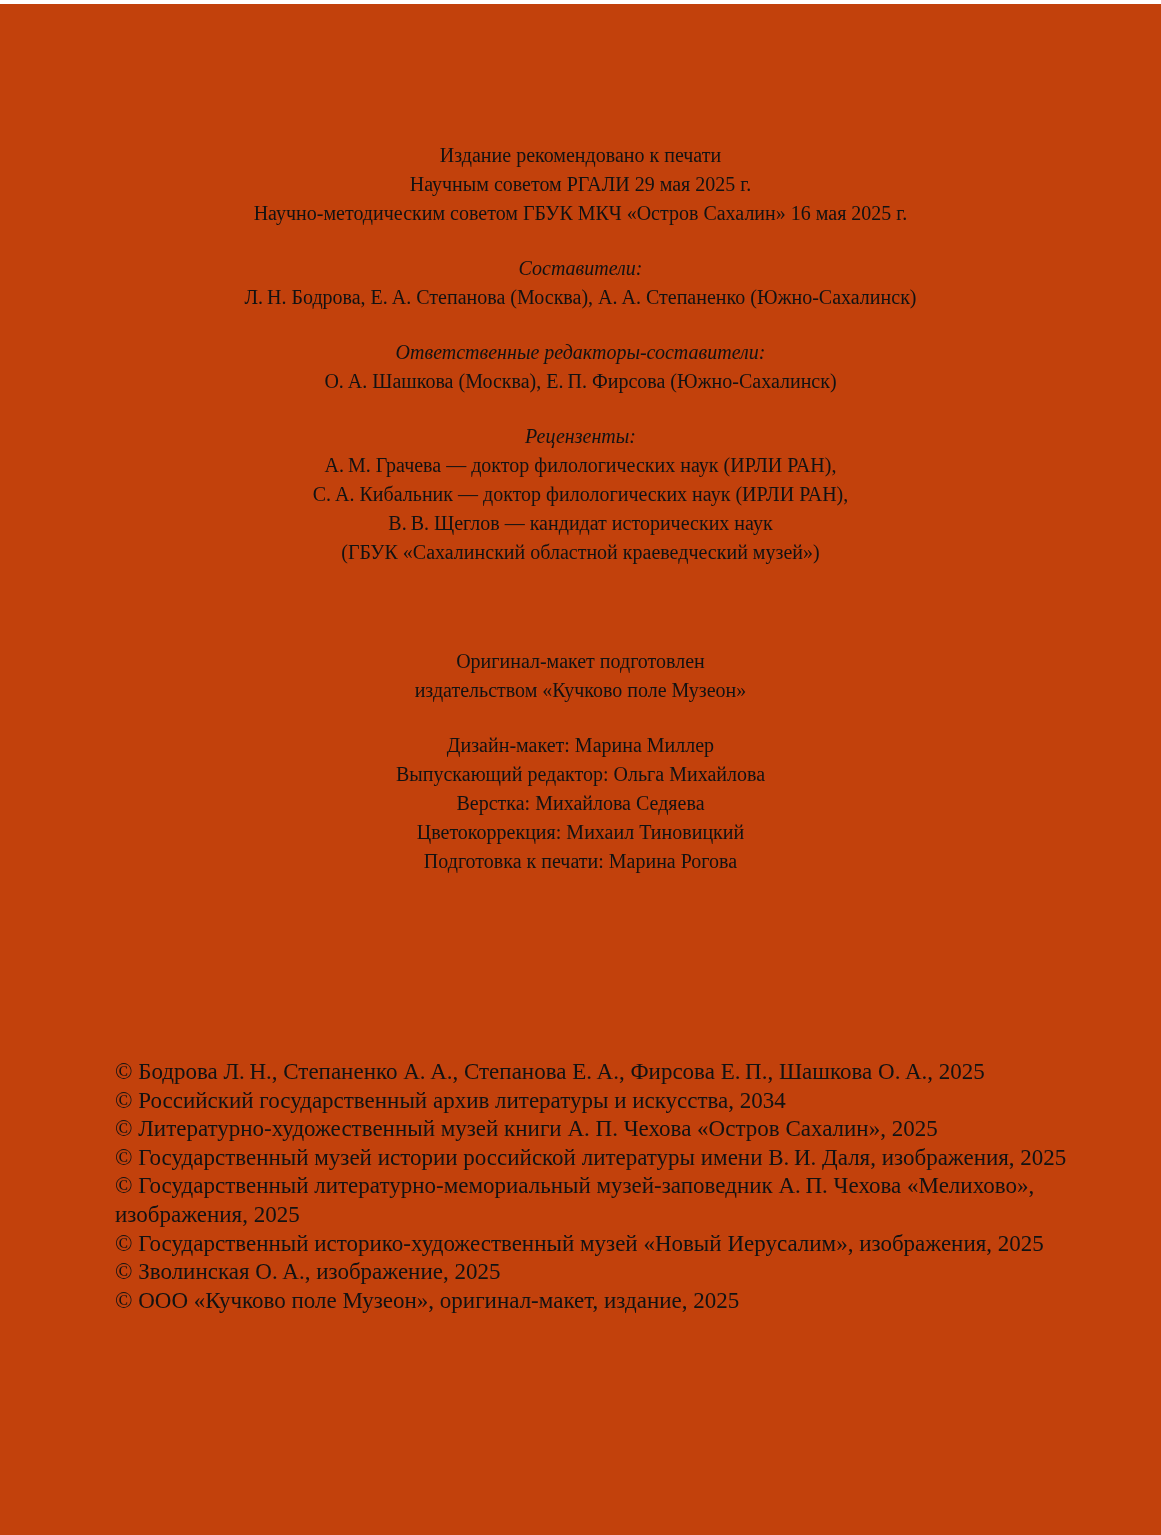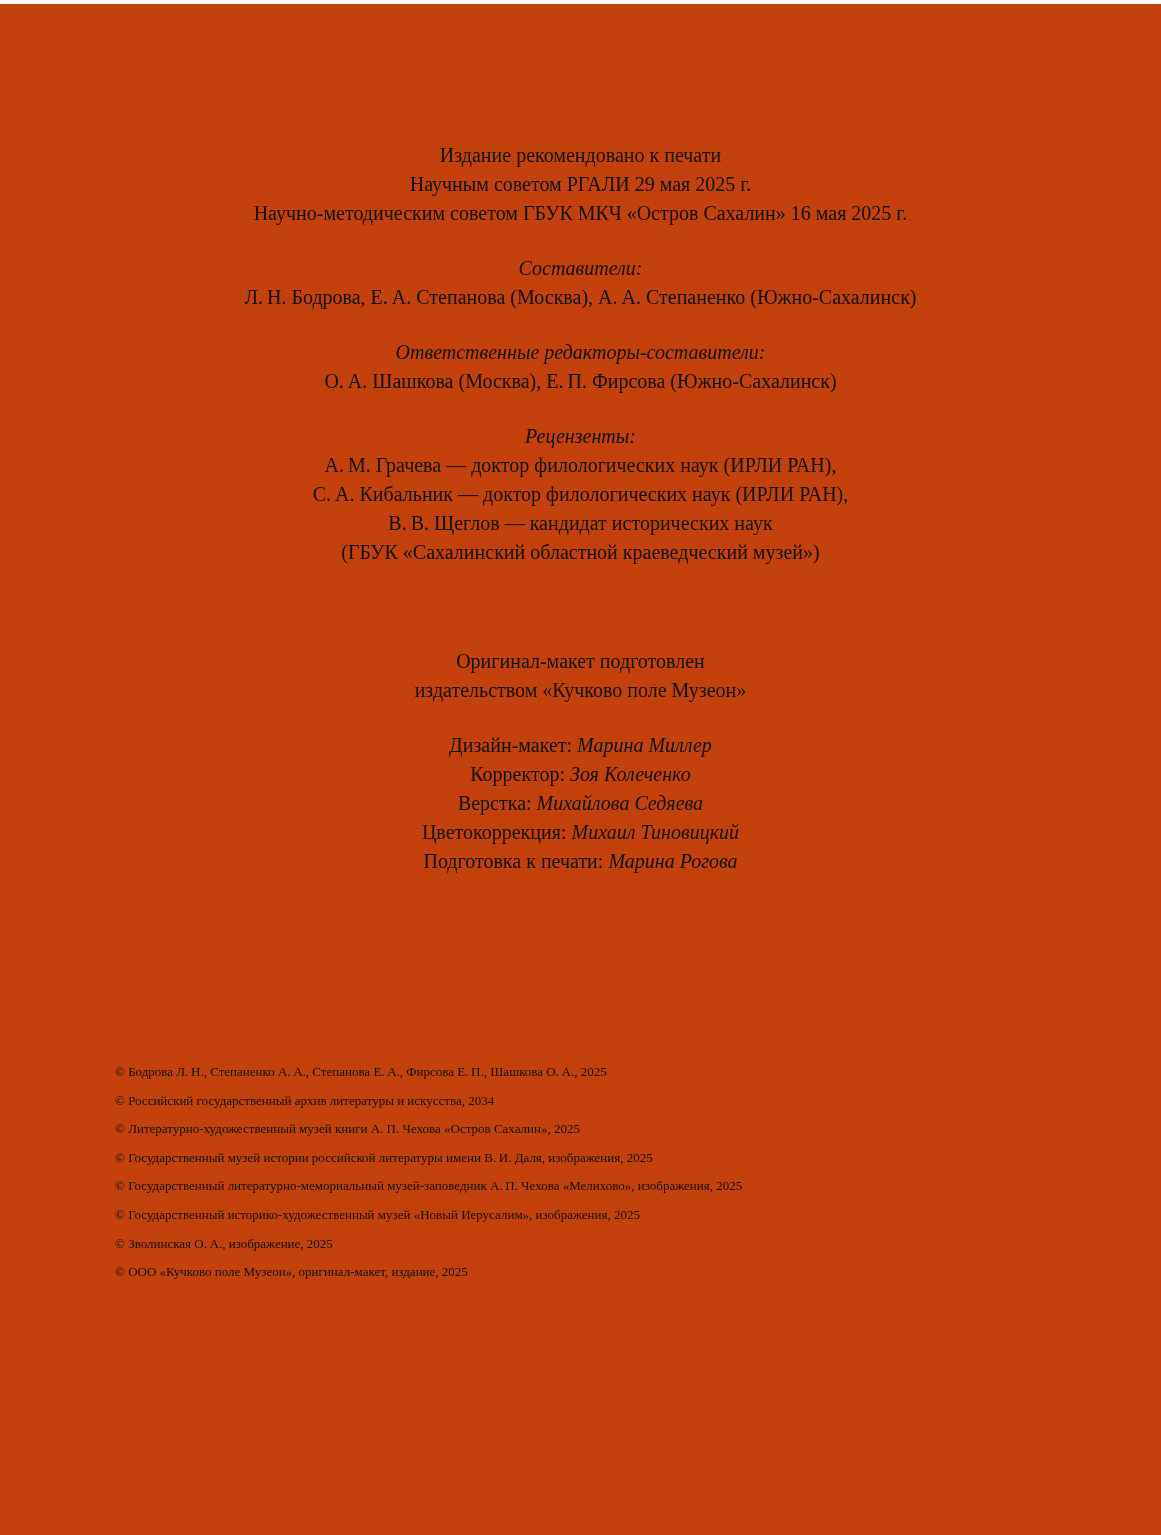--- a/index.html
+++ b/index.html
@@ -21,27 +21,27 @@
     padding-top: 137px;
     text-align: center;
     font-size: 20px;
     line-height: 29px;
   }
   .block { margin: 0; }
   .block + .block { margin-top: 26px; }
   .block.big-gap { margin-top: 80px; }
   .line { margin: 0; }
   .heading-italic { font-style: italic; }
-  .credit-name { font-style: italic; }
+  .credit-name { }
   .copyright-block {
     margin-top: 182px;
     padding-left: 115px;
     padding-right: 60px;
     text-align: left;
-    font-size: 13px;
+    font-size: 23px;
     line-height: 28.6px;
   }
 </style>
 </head>
 <body>
 
 <div class="page">
   <div class="center-col">
 
     <div class="block">
@@ -68,21 +68,21 @@
       <div class="line">(ГБУК «Сахалинский областной краеведческий музей»)</div>
     </div>
 
     <div class="block big-gap">
       <div class="line">Оригинал-макет подготовлен</div>
       <div class="line">издательством «Кучково поле Музеон»</div>
     </div>
 
     <div class="block">
       <div class="line"><span>Дизайн-макет:</span> <span class="credit-name">Марина Миллер</span></div>
-      <div class="line"><span>Корректор:</span> <span class="credit-name">Зоя Колеченко</span></div>
+      <div class="line"><span>Выпускающий редактор:</span> <span class="credit-name">Ольга Михайлова</span></div>
       <div class="line"><span>Верстка:</span> <span class="credit-name">Михайлова Седяева</span></div>
       <div class="line"><span>Цветокоррекция:</span> <span class="credit-name">Михаил Тиновицкий</span></div>
       <div class="line"><span>Подготовка к печати:</span> <span class="credit-name">Марина Рогова</span></div>
     </div>
 
   </div>
 
   <div class="copyright-block">
     <div class="line">© Бодрова Л. Н., Степаненко А. А., Степанова Е. А., Фирсова Е. П., Шашкова О. А., 2025</div>
     <div class="line">© Российский государственный архив литературы и искусства, 2034</div>

